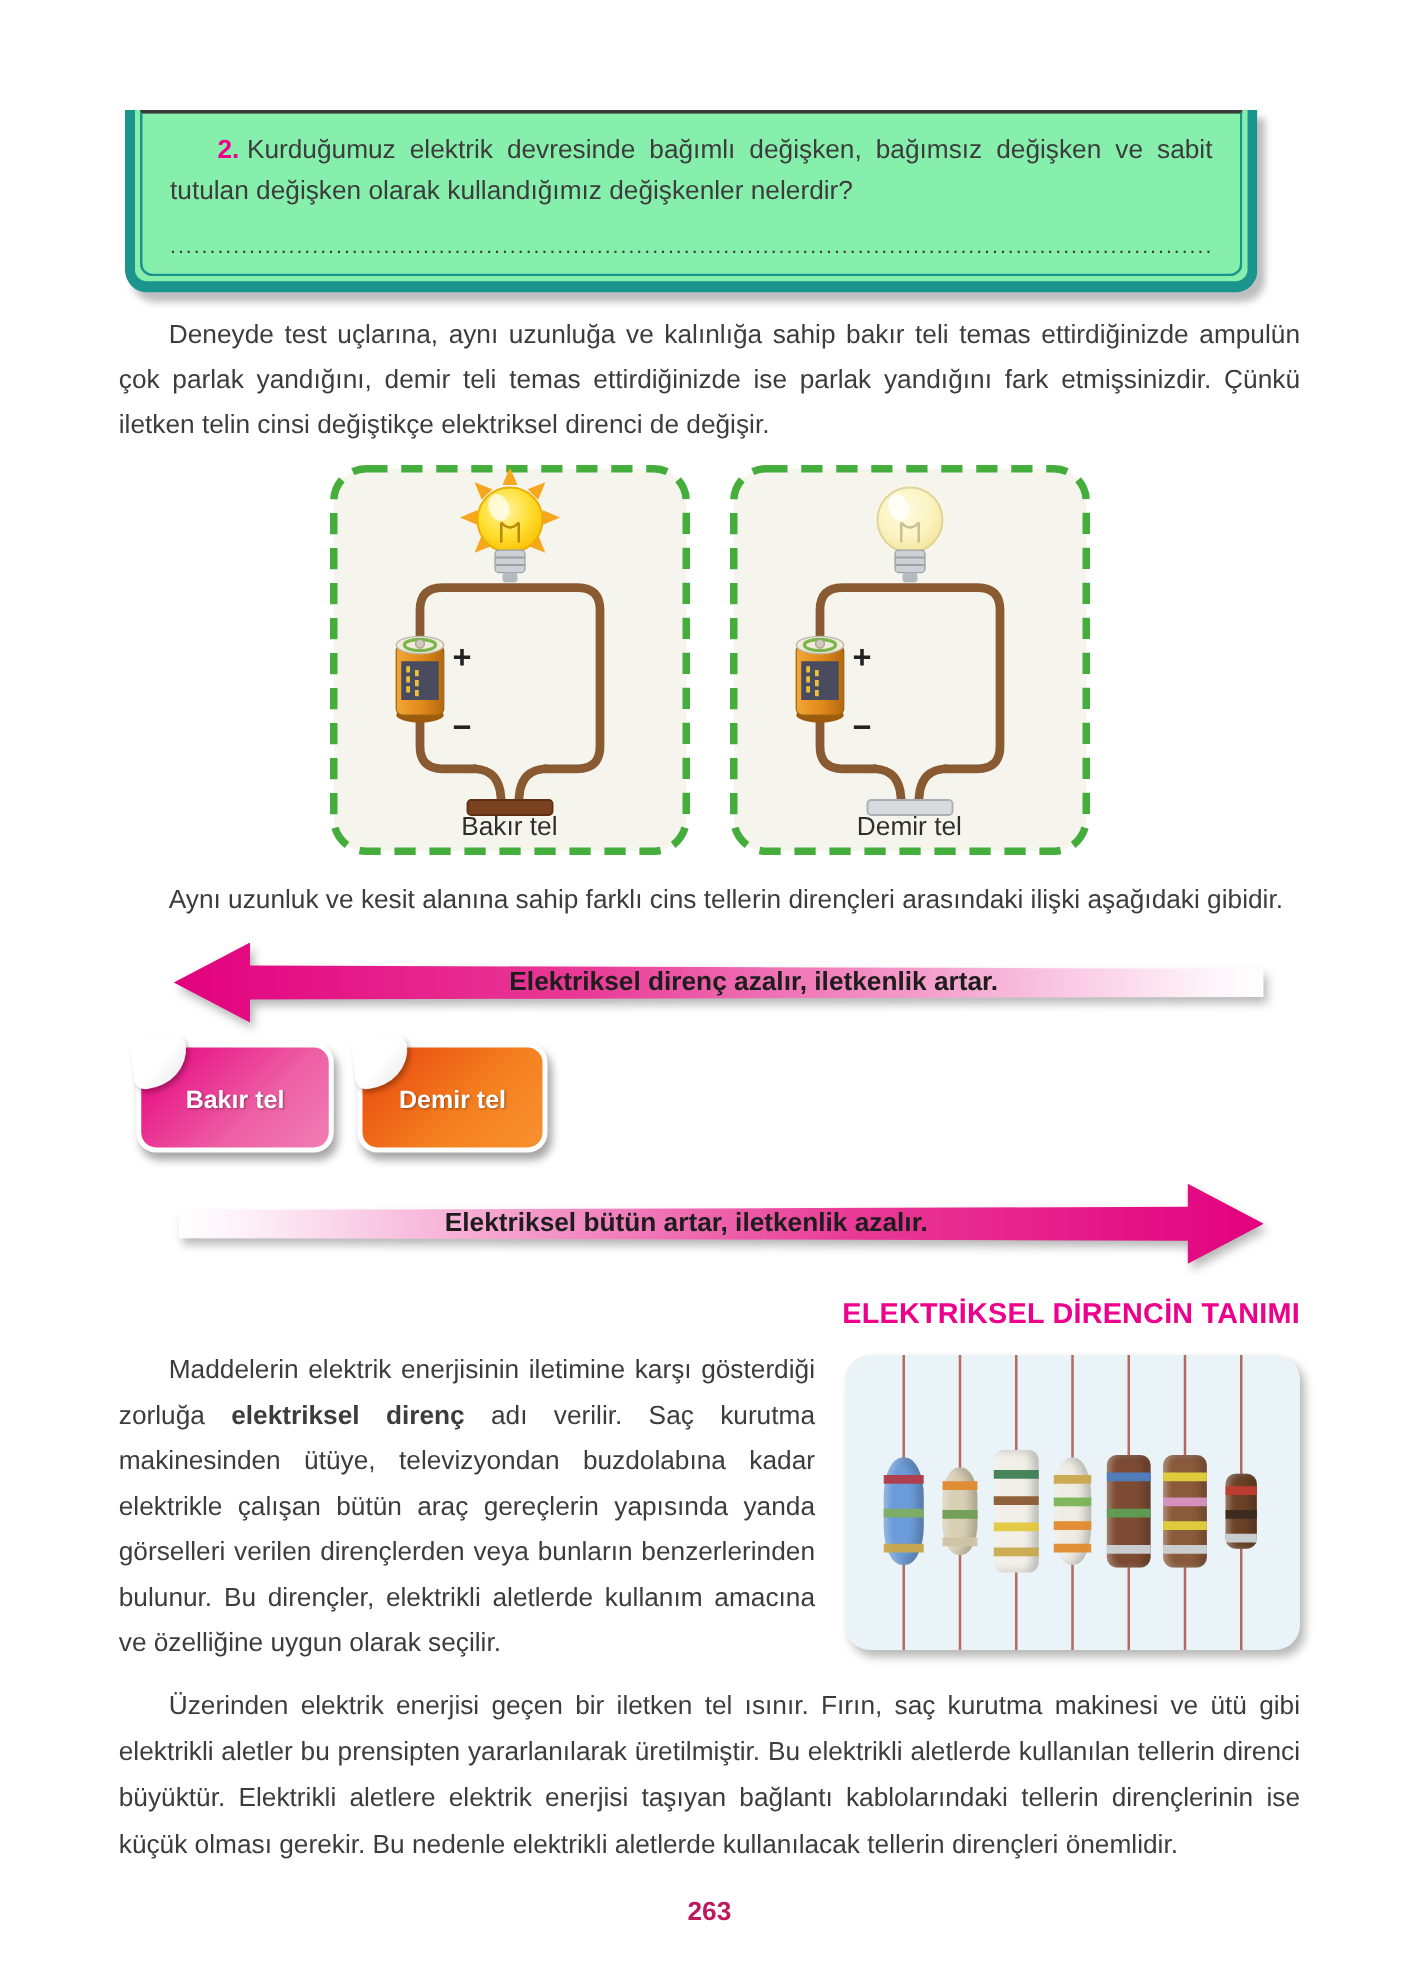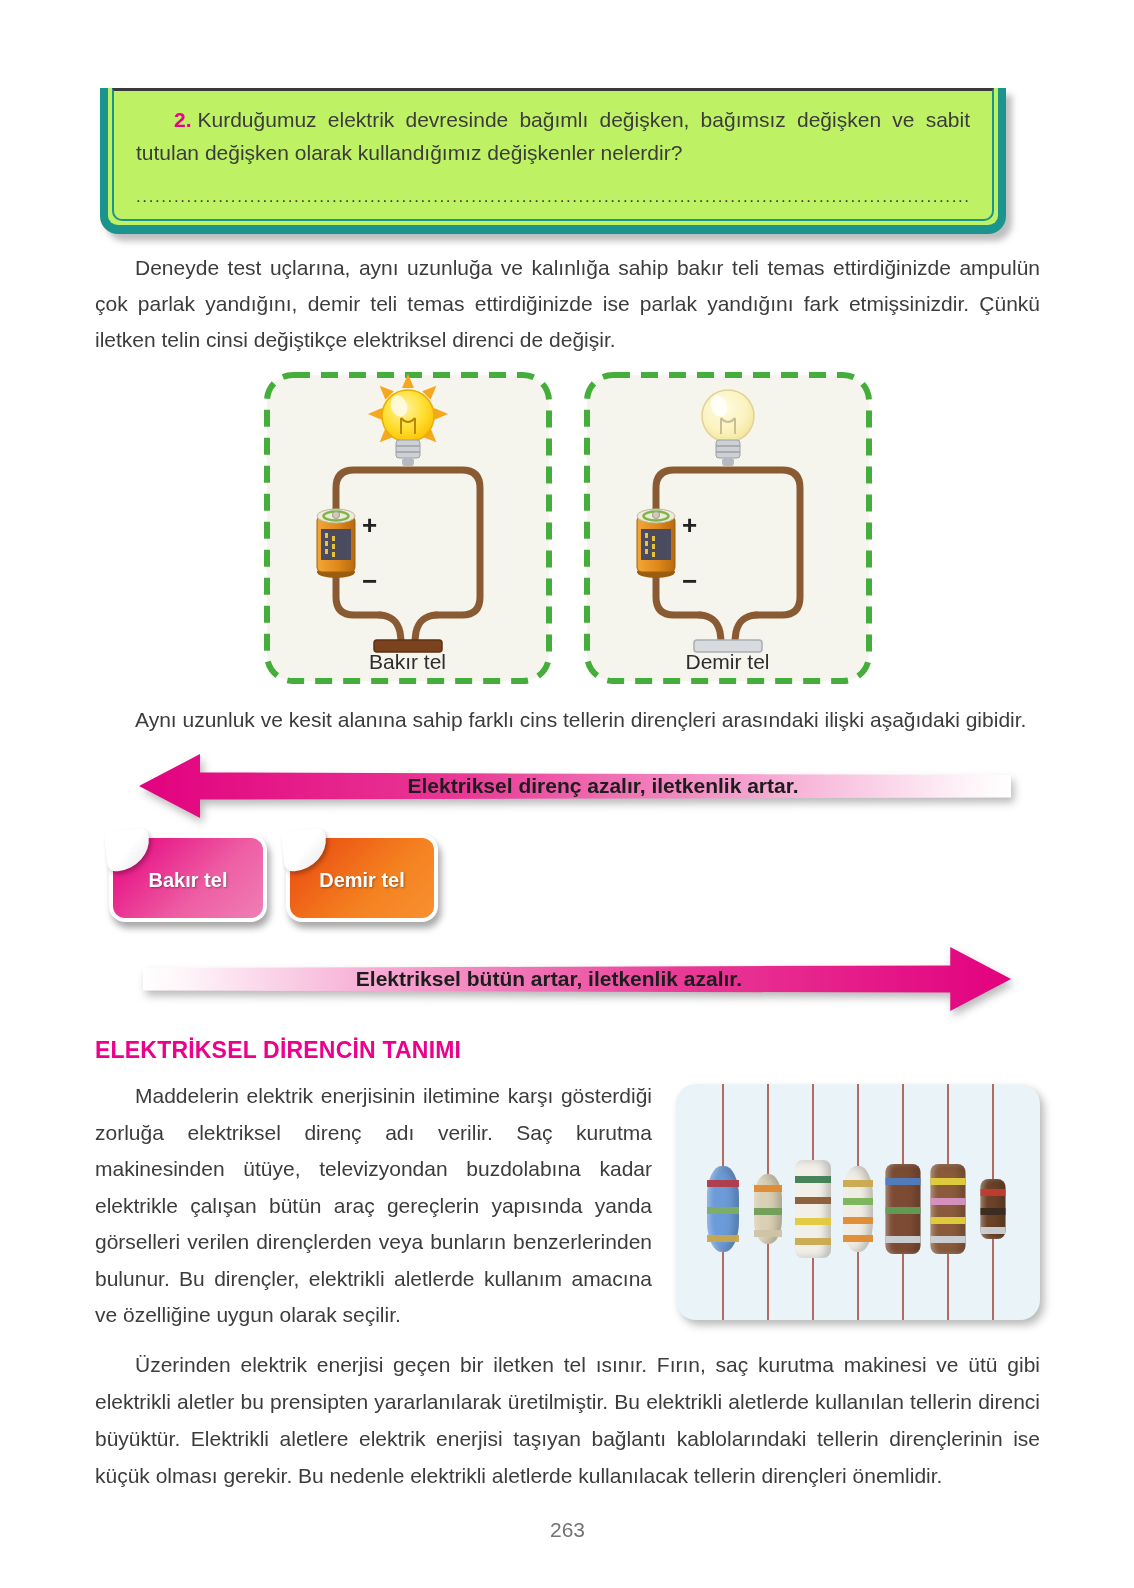--- a/index.html
+++ b/index.html
@@ -11,39 +11,39 @@
     color:#3c3c3c;
   }
   .content { padding:0 94px 0 95px; }
 
   
   .question-box {
     margin:88px 0 0 5px; width:906px;
     border-left:8px solid #1a948d; border-right:8px solid #1a948d; border-bottom:9px solid #1a948d;
     border-radius:0 0 18px 18px;
     box-shadow:6px 7px 6px rgba(110,110,110,.45);
-    background:#bef264;
+    background:#86efac;
   }
   .question-inner {
     margin:0 4px 4px 4px;
     border:2px solid #1a948d; border-top:3px solid #3a3a3a;
     border-radius:0 0 10px 10px;
     padding:12px 22px 12px 22px;
   }
   .question-text { font-size:21px; line-height:33px; text-align:justify; color:#3c3c3c; }
   .question-number { color:#ec008c; font-weight:bold; padding-left:38px; padding-right:6px; }
   .answer-dots {
     margin-top:18px; font-size:17px; letter-spacing:1.6px; color:#3c3c3c;
     white-space:nowrap; overflow:hidden; line-height:20px;
   }
 
   
   .para { font-size:21px; line-height:36px; text-align:justify; color:#3c3c3c; }
   .para .indent { padding-left:40px; }
-  .para b { font-weight:normal;margin-top:35px; }
+  .para b { font-weight:bold;margin-top:35px; }
   .p-intro { margin-top:16px; }
   .p-relation { margin-top:16px; }
   .p-closing { margin-top:12px; line-height:37px; }
 
   
   .circuits { margin-top:12px; display:flex; justify-content:center; gap:28px; }
   .circuit { position:relative; width:292px; height:316px; }
   .circuit svg { display:block; }
   .circuit-label {
     position:absolute; left:0; right:0; bottom:12px; text-align:center;
@@ -81,21 +81,21 @@
     box-shadow:2px 3px 4px rgba(0,0,0,.28);
   }
   .tab-label {
     position:absolute; inset:0; display:flex; align-items:center; justify-content:center;
     color:#ffffff; font-weight:bold; font-size:20px; text-shadow:1px 1px 2px rgba(0,0,0,.35);
     padding-top:4px;
   }
 
   
   .section-heading {
-    margin-top:24px; text-align:left; color:#ec008c; font-weight:bold; font-size:23px;
+    margin-top:24px; text-align:right; color:#ec008c; font-weight:bold; font-size:23px;
     letter-spacing:.2px;
   }
 
   
   .two-col { margin-top:14px; display:flex; gap:24px; }
   .def-text { width:557px; line-height:36.5px; }
   .resistors-fig {
     position:relative; width:364px; height:236px; margin-top:6px;
     background:#eaf3f8; border-radius:20px;
     box-shadow:4px 5px 8px rgba(0,0,0,.28);
@@ -103,21 +103,21 @@
   }
   .res-col { position:relative; flex:1; }
   .res-wire { position:absolute; left:50%; top:0; bottom:0; width:2px; margin-left:-1px; background:#b26a62; }
   .res-body { position:absolute; left:50%; top:53%; transform:translate(-50%,-50%);
               box-shadow:inset -5px 0 8px rgba(0,0,0,.22), inset 3px 0 5px rgba(255,255,255,.35); }
   .res-body.oval { border-radius:46% / 36%; }
   .res-body.cyl  { border-radius:8px; }
   .res-stripe { position:absolute; left:0; right:0; height:7px; opacity:.95; }
 
   
-  .page-number { margin-top:24px; text-align:center; font-size:21px; font-weight:normal; color:#737373; }
+  .page-number { margin-top:24px; text-align:center; font-size:21px; font-weight:bold; color:#be185d; }
 </style>
 </head>
 <body>
 
 <div class="page">
   <div class="content">
 
     <section class="question-box">
       <div class="question-inner">
         <p class="question-text"><span class="question-number">2.</span><span>Kurduğumuz elektrik devresinde bağımlı değişken, bağımsız değişken ve sabit tutulan değişken olarak kullandığımız değişkenler nelerdir?</span></p>

